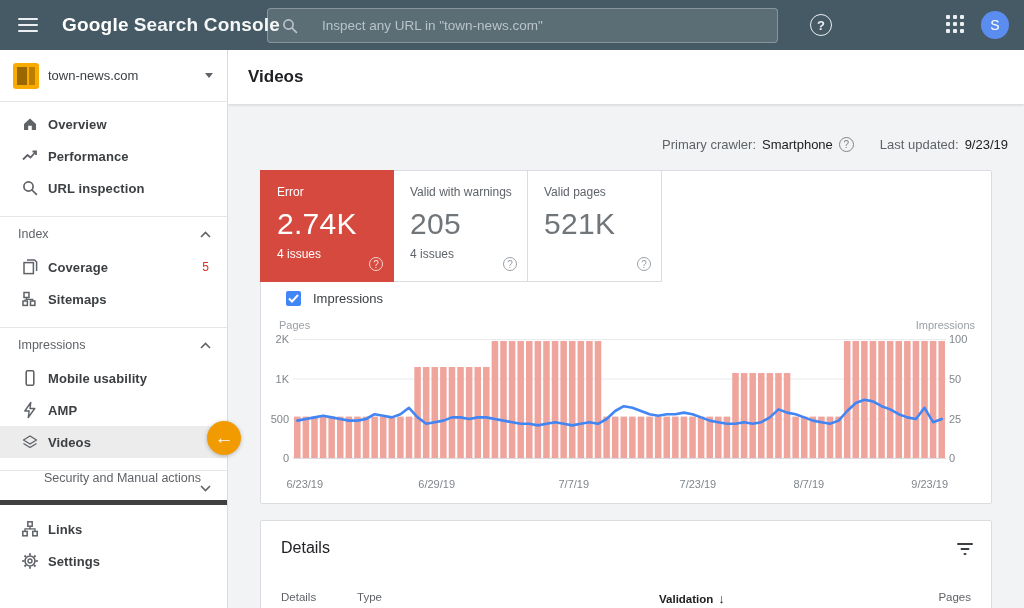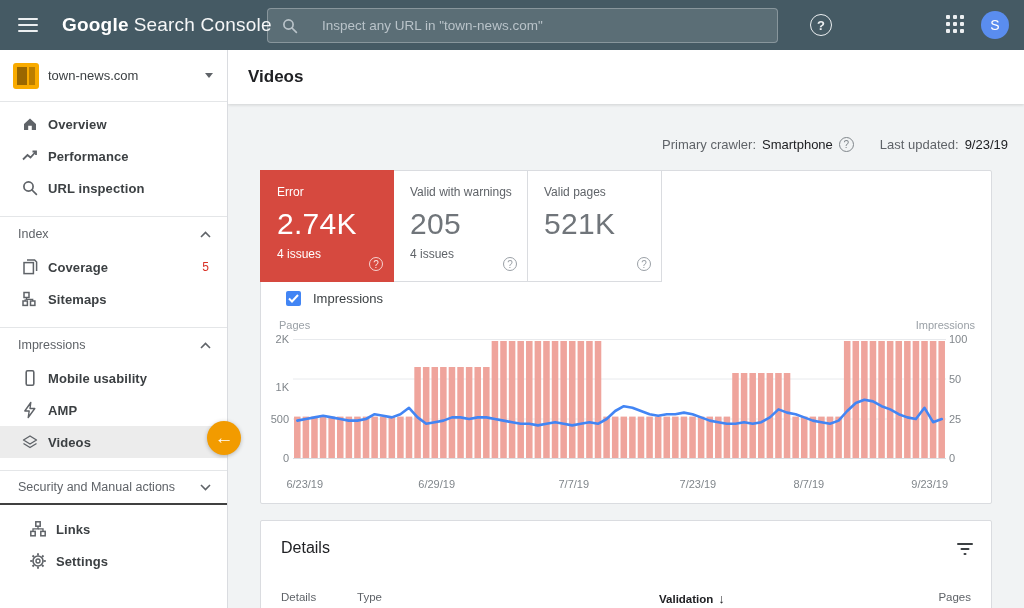--- a/index.html
+++ b/index.html
@@ -6,49 +6,49 @@
   html,body { background:#e9eaec; }
   body { font-family:"Liberation Sans", sans-serif; }
   .stage { position:relative; width:1024px; height:608px; overflow:hidden; background:#f1f3f4; }
 
   
   .topbar { position:absolute; left:0; top:0; width:1024px; height:50px; background:#455a64; display:flex; align-items:center; z-index:30; }
   .hamburger { width:20px; height:14px; margin-left:18px; display:flex; flex-direction:column; justify-content:space-between; cursor:pointer; }
   .hamburger span { display:block; height:2px; background:#eceff1; border-radius:1px; }
   .logo { margin-left:24px; color:#fff; font-size:19px; letter-spacing:.2px; white-space:nowrap; }
   .logo .g { font-weight:700; margin-right:5px; }
-  .logo .rest { font-weight:400; opacity:.95; }
+  .logo .rest { font-weight:700; opacity:.95; }
   .searchbox { position:absolute; left:267px; top:8px; width:511px; height:35px; background:rgba(255,255,255,.12); border:1px solid rgba(255,255,255,.28); border-radius:4px; display:flex; align-items:center; }
   .searchbox svg { margin-left:14px; }
   .searchbox input { flex:1; background:transparent; border:none; outline:none; color:#eceff1; font-size:13.5px; padding:0 12px 0 24px; font-family:"Liberation Sans",sans-serif; }
   .searchbox input::placeholder { color:#b9c3c9; }
   .tb-help { position:absolute; left:810px; top:14px; width:22px; height:22px; border:1.8px solid #eceff1; border-radius:50%; color:#eceff1; font-size:13px; font-weight:700; display:flex; align-items:center; justify-content:center; cursor:pointer; }
   .apps-grid { position:absolute; left:946px; top:15px; width:20px; height:20px; display:grid; grid-template-columns:repeat(3,4px); grid-template-rows:repeat(3,4px); gap:3px; cursor:pointer; }
   .apps-grid i { background:#eceff1; border-radius:1px; }
   .avatar { position:absolute; left:981px; top:11px; width:28px; height:28px; border-radius:50%; background:#5a8def; color:#fff; font-size:14px; display:flex; align-items:center; justify-content:center; cursor:pointer; }
 
   
   .sidebar { position:absolute; left:0; top:50px; width:228px; height:558px; background:#fff; border-right:1px solid #dadce0; z-index:10; }
   .prop-row { height:52px; display:flex; align-items:center; border-bottom:1px solid #e4e6e8; cursor:pointer; }
   .prop-icon { width:26px; height:26px; margin-left:13px; border-radius:3px; background:#f9ab00; position:relative; flex:none; }
   .prop-icon::before { content:""; position:absolute; left:4px; top:4px; width:10px; height:18px; background:#8a5a00; opacity:.85; }
   .prop-icon::after { content:""; position:absolute; left:16px; top:4px; width:6px; height:18px; background:#8a5a00; opacity:.55; }
   .prop-name { margin-left:9px; font-size:13px; color:#3c4043; }
   .caret-down { margin-left:auto; margin-right:14px; width:0; height:0; border-left:4.5px solid transparent; border-right:4.5px solid transparent; border-top:5px solid #5f6368; }
   .nav-block { padding-top:6px; padding-bottom:12px; border-bottom:1px solid #e4e6e8; }
-  .nav-block.last { border-bottom:none; padding-top:8px;padding-left:8px; }
+  .nav-block.last { border-bottom:none; padding-top:8px; }
   .nav-item { height:32px; display:flex; align-items:center; cursor:pointer; position:relative; }
   .nav-item .nicon { width:18px; height:18px; margin-left:21px; flex:none; display:flex; align-items:center; justify-content:center; }
   .nav-item .nlabel { margin-left:9px; font-size:13px; font-weight:700; color:#3c4043; letter-spacing:.1px; }
   .nav-item.selected { background:#ececec; }
   .nav-badge { margin-left:auto; margin-right:18px; font-size:12px; color:#d93025; }
   .sec-header { height:34px; display:flex; align-items:center; cursor:pointer; }
   .sec-header .shlabel { margin-left:18px; font-size:12.5px; color:#5f6368; }
   .sec-header svg { margin-left:auto; margin-right:16px; }
-  .sec-header.bordered { border-bottom:2px solid #404040; }
+  .sec-header.bordered { border-bottom:5px solid #404040;flex-direction:column; }
 
   .collapse-fab { position:absolute; left:207px; top:421px; width:34px; height:34px; border-radius:50%; background:#f29b00; color:#fff; display:flex; align-items:center; justify-content:center; font-size:19px; font-weight:700; box-shadow:0 1px 4px rgba(0,0,0,.25); z-index:20; cursor:pointer; }
 
   
   .main { position:absolute; left:228px; top:50px; width:796px; height:558px; }
   .page-header { position:absolute; left:0; top:0; width:100%; height:54px; background:#fff; box-shadow:0 1px 3px rgba(0,0,0,.14); display:flex; align-items:center; }
   .page-title { margin-left:20px; font-size:17px; font-weight:700; color:#202124; }
   .info-row { position:absolute; left:0; top:54px; width:100%; height:48px; display:flex; align-items:flex-end; justify-content:flex-end; padding-right:16px; font-size:13px; color:#5f6368; gap:6px; }
   .info-row .dark { color:#202124; }
   .qmark { width:15px; height:15px; border:1px solid #80868b; border-radius:50%; color:#80868b; font-size:10px; display:inline-flex; align-items:center; justify-content:center; flex:none; cursor:pointer; }
@@ -322,21 +322,21 @@
               <polyline points="1,4.5 4,7.5 10,1" fill="none" stroke="#fff" stroke-width="2"></polyline>
             </svg>
           </span>
         <span class="chk-label">Impressions</span>
       </div>
 
       <div class="axis-title" style="left:18px; top:148px;">Pages</div>
       <div class="axis-title" style="right:16px; top:148px;">Impressions</div>
 
       <div class="tick left" style="top:162px;">2K</div>
-      <div class="tick left" style="top:210px;">1K</div>
+      <div class="tick left" style="top:202px;">1K</div>
       <div class="tick left" style="top:242px;">500</div>
       <div class="tick left" style="top:281px;">0</div>
 
       <div class="tick right" style="top:162px;">100</div>
       <div class="tick right" style="top:202px;">50</div>
       <div class="tick right" style="top:242px;">25</div>
       <div class="tick right" style="top:281px;">0</div>
 
       <div class="plot">
         <svg id="chartSvg" width="653" height="120" viewBox="0 0 653 120" preserveAspectRatio="none">

